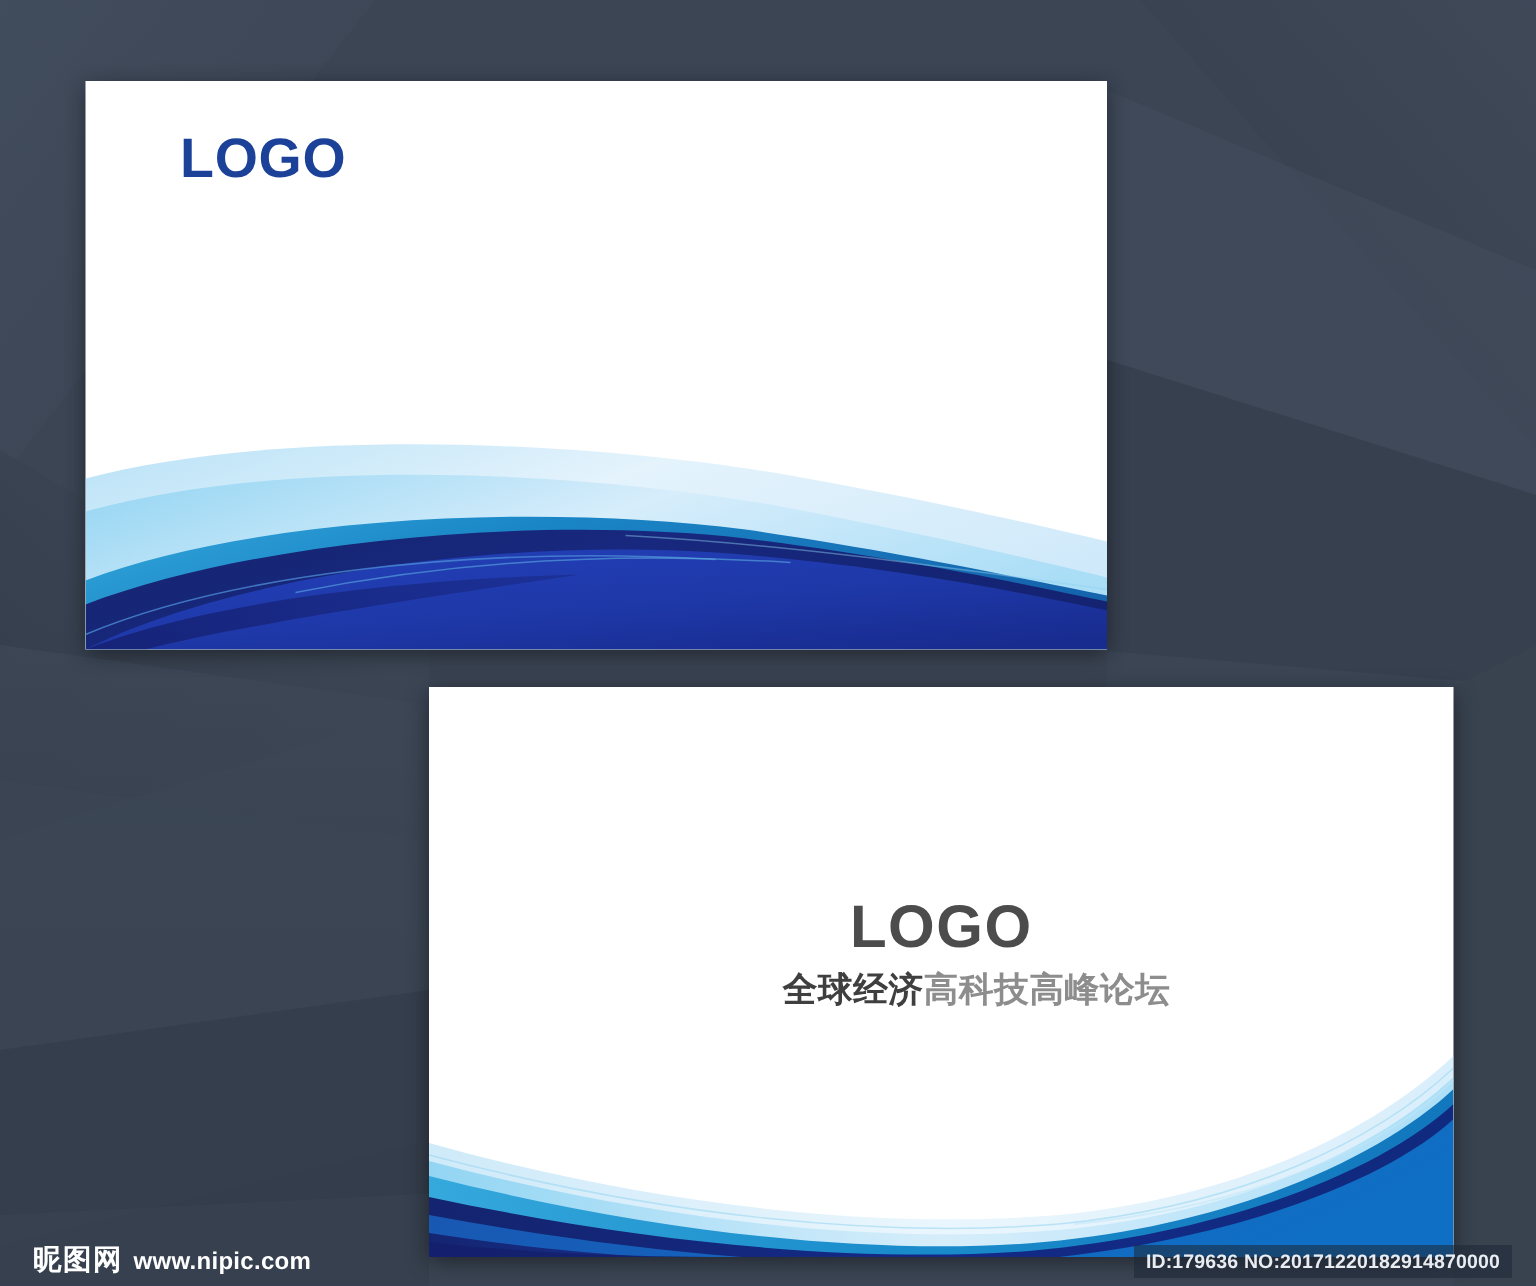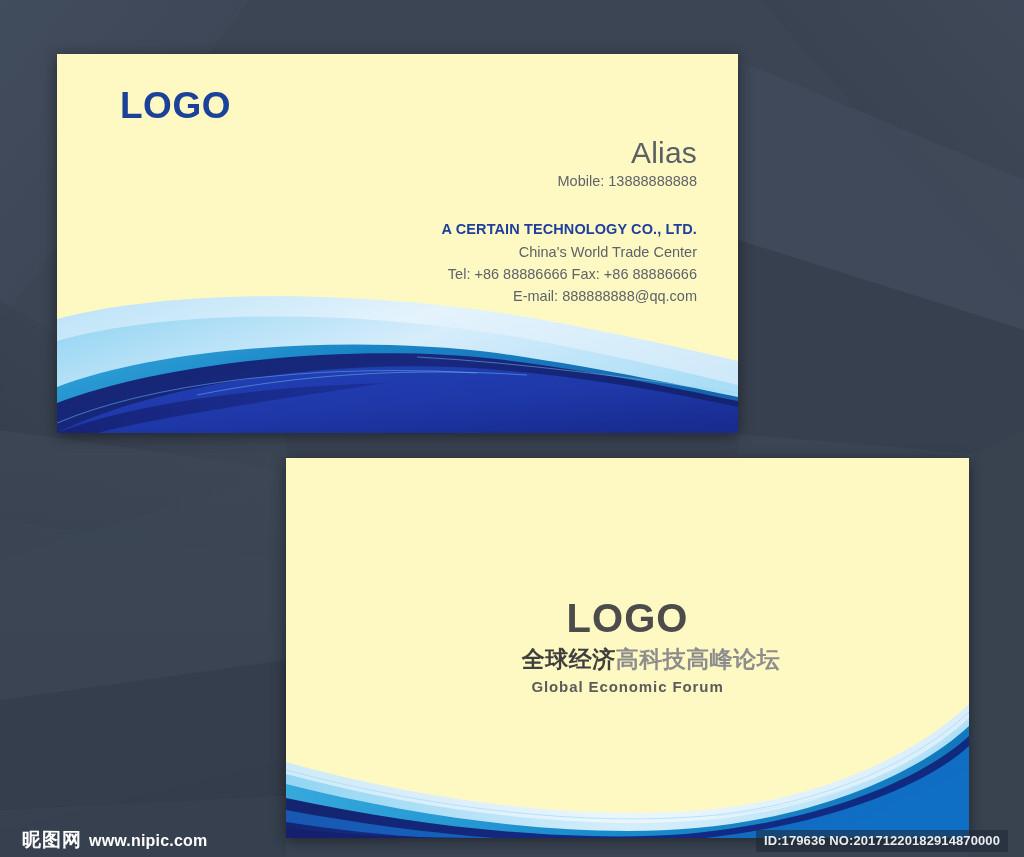--- a/index.html
+++ b/index.html
@@ -26,21 +26,21 @@
   #bg-poly {
     position: absolute;
     inset: 0;
     width: 1024px;
     height: 857px;
   }
 
   
   .card {
     position: absolute;
-    background: #fef9c3;
+    background: #ffffff;
     overflow: hidden;
     box-shadow: 0 3px 14px rgba(0,0,0,0.45);
   }
   #card-front {
     left: 57px;
     top: 54px;
     width: 681px;
     height: 379px;
   }
   #card-back {
@@ -211,28 +211,20 @@
     <polygon points="969,458 1024,430 1024,857 969,857" fill="#39424f" opacity="0.8"></polygon>
 
     <polygon points="286,434 738,434 738,458 286,458" fill="#3a4351" opacity="0.6"></polygon>
     <polygon points="0,810 400,790 400,857 0,857" fill="#3a4452" opacity="0.5"></polygon>
   </svg>
 
   <div class="card" id="card-front">
 
     <div id="front-logo">LOGO</div>
 
-    <div id="front-contact">
-      <div id="person-name">Alias</div>
-      <div id="person-mobile">Mobile: 13888888888</div>
-      <div id="company-name">A CERTAIN TECHNOLOGY CO., LTD.</div>
-      <div class="company-line">China's World Trade Center</div>
-      <div class="company-line">Tel: +86 88886666 Fax: +86 88886666</div>
-      <div class="company-line">E-mail: 888888888@qq.com</div>
-    </div>
 
     <svg class="card-wave" viewBox="0 0 681 150" height="150" preserveAspectRatio="none">
       <defs>
         <linearGradient id="fw-pale" x1="0" y1="0" x2="1" y2="0.6">
           <stop offset="0" stop-color="#b9e2f7"></stop>
           <stop offset="0.45" stop-color="#e4f3fc"></stop>
           <stop offset="1" stop-color="#cfe9fa"></stop>
         </linearGradient>
         <linearGradient id="fw-ice" x1="0" y1="0" x2="1" y2="0.5">
           <stop offset="0" stop-color="#8fd3f2"></stop>
@@ -278,21 +270,20 @@
     </svg>
   </div>
 
   <div class="card" id="card-back">
 
     <div id="back-block">
       <div id="back-logo">LOGO</div>
       <div id="back-slogan-cn">
         <span class="cn-dark">全球经济</span><span class="cn-light">高科技高峰论坛</span>
       </div>
-      <div id="back-slogan-en">Global Economic Forum</div>
     </div>
 
     <svg class="card-wave" viewBox="0 0 683 150" height="150" preserveAspectRatio="none">
       <defs>
         <linearGradient id="bw-pale" x1="0" y1="0" x2="1" y2="0">
           <stop offset="0" stop-color="#cfeaf9"></stop>
           <stop offset="0.5" stop-color="#eaf6fd"></stop>
           <stop offset="1" stop-color="#d9eefb"></stop>
         </linearGradient>
         <linearGradient id="bw-ice" x1="0" y1="0" x2="1" y2="0">

